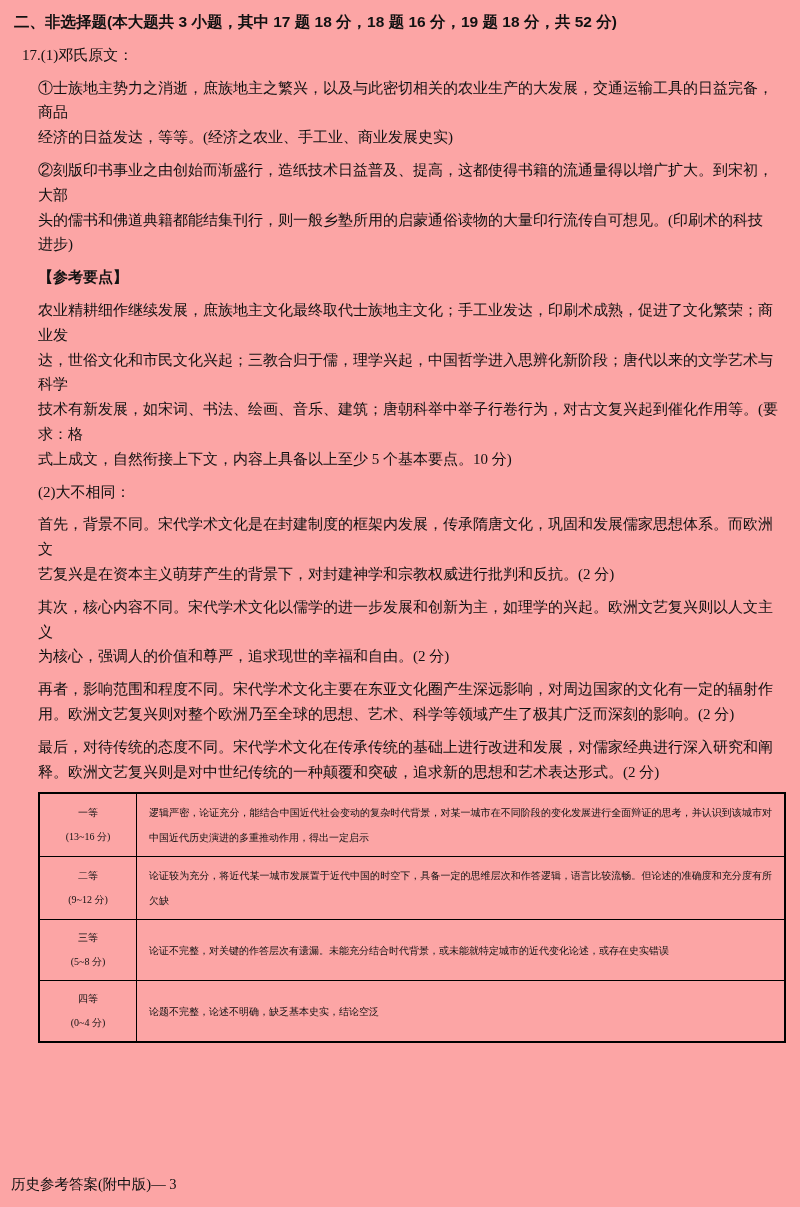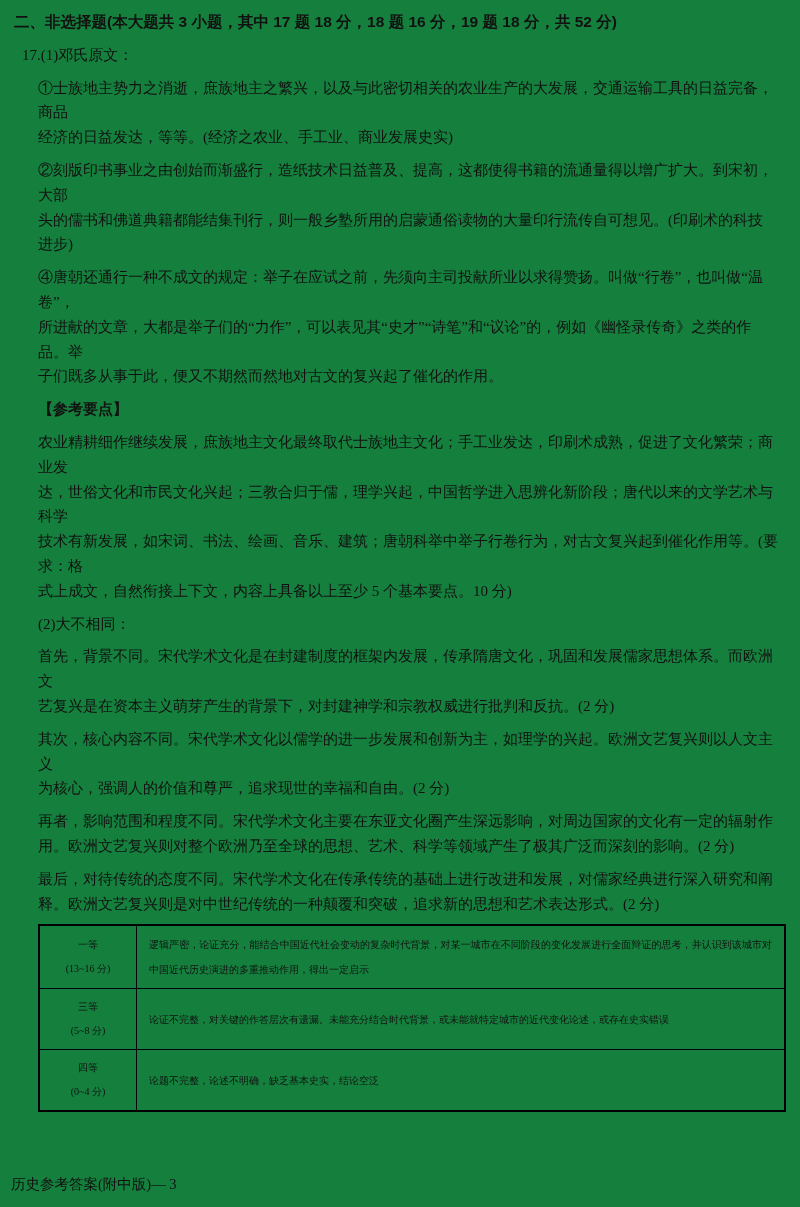--- a/index.html
+++ b/index.html
@@ -2,21 +2,21 @@
 <html><head>
 <meta charset="utf-8">
 <style>
   html,body{margin:0;padding:0;background:#ffffff;}
   .page{
     position:relative;
     width:800px;height:1207px;
     box-sizing:border-box;
     padding:10px 14px 0 14px;
     overflow:hidden;
-    background:#15803d;
+    background:#fca5a5;
     color:#111111;
     font-family:"Liberation Serif","DejaVu Serif",serif;
   }
   .h{
     font-family:"Liberation Sans","DejaVu Sans",sans-serif;
     font-weight:bold;
     font-size:15.5px;line-height:24.8px;margin:0;
   }
   .line{font-size:15px;line-height:24.8px;margin:8px;}
   .pre{white-space:pre-line;}
@@ -52,23 +52,20 @@
 
   <p class="h">二、非选择题(本大题共 3 小题，其中 17 题 18 分，18 题 16 分，19 题 18 分，共 52 分)</p>
 
   <p class="line">17.(1)邓氏原文：</p>
 
   <div class="line pre ind">①士族地主势力之消逝，庶族地主之繁兴，以及与此密切相关的农业生产的大发展，交通运输工具的日益完备，商品
 经济的日益发达，等等。(经济之农业、手工业、商业发展史实)</div>
   <div class="line pre ind">②刻版印书事业之由创始而渐盛行，造纸技术日益普及、提高，这都使得书籍的流通量得以增广扩大。到宋初，大部
 头的儒书和佛道典籍都能结集刊行，则一般乡塾所用的启蒙通俗读物的大量印行流传自可想见。(印刷术的科技
 进步)</div>
-  <div class="line pre ind">④唐朝还通行一种不成文的规定：举子在应试之前，先须向主司投献所业以求得赞扬。叫做“行卷”，也叫做“温卷”，
-所进献的文章，大都是举子们的“力作”，可以表见其“史才”“诗笔”和“议论”的，例如《幽怪录传奇》之类的作品。举
-子们既多从事于此，便又不期然而然地对古文的复兴起了催化的作用。</div>
 
   <p class="line ind boldlab">【参考要点】</p>
   <div class="line pre ind">农业精耕细作继续发展，庶族地主文化最终取代士族地主文化；手工业发达，印刷术成熟，促进了文化繁荣；商业发
 达，世俗文化和市民文化兴起；三教合归于儒，理学兴起，中国哲学进入思辨化新阶段；唐代以来的文学艺术与科学
 技术有新发展，如宋词、书法、绘画、音乐、建筑；唐朝科举中举子行卷行为，对古文复兴起到催化作用等。(要求：格
 式上成文，自然衔接上下文，内容上具备以上至少 5 个基本要点。10 分)</div>
 
   <p class="line ind">(2)大不相同：</p>
   <div class="line pre ind">首先，背景不同。宋代学术文化是在封建制度的框架内发展，传承隋唐文化，巩固和发展儒家思想体系。而欧洲文
 艺复兴是在资本主义萌芽产生的背景下，对封建神学和宗教权威进行批判和反抗。(2 分)</div>
@@ -81,20 +78,25 @@
 
 
   <table class="rubric">
     <tbody>
       <tr>
         <td class="grade">一等
 (13~16 分)</td>
         <td class="desc">逻辑严密，论证充分，能结合中国近代社会变动的复杂时代背景，对某一城市在不同阶段的变化发展进行全面辩证的思考，并认识到该城市对中国近代历史演进的多重推动作用，得出一定启示</td>
       </tr>
       <tr>
+        <td class="grade">二等
+(9~12 分)</td>
+        <td class="desc">论证较为充分，将近代某一城市发展置于近代中国的时空下，具备一定的思维层次和作答逻辑，语言比较流畅。但论述的准确度和充分度有所欠缺</td>
+      </tr>
+      <tr>
         <td class="grade">三等
 (5~8 分)</td>
         <td class="desc">论证不完整，对关键的作答层次有遗漏。未能充分结合时代背景，或未能就特定城市的近代变化论述，或存在史实错误</td>
       </tr>
       <tr>
         <td class="grade">四等
 (0~4 分)</td>
         <td class="desc">论题不完整，论述不明确，缺乏基本史实，结论空泛</td>
       </tr>
     </tbody>

